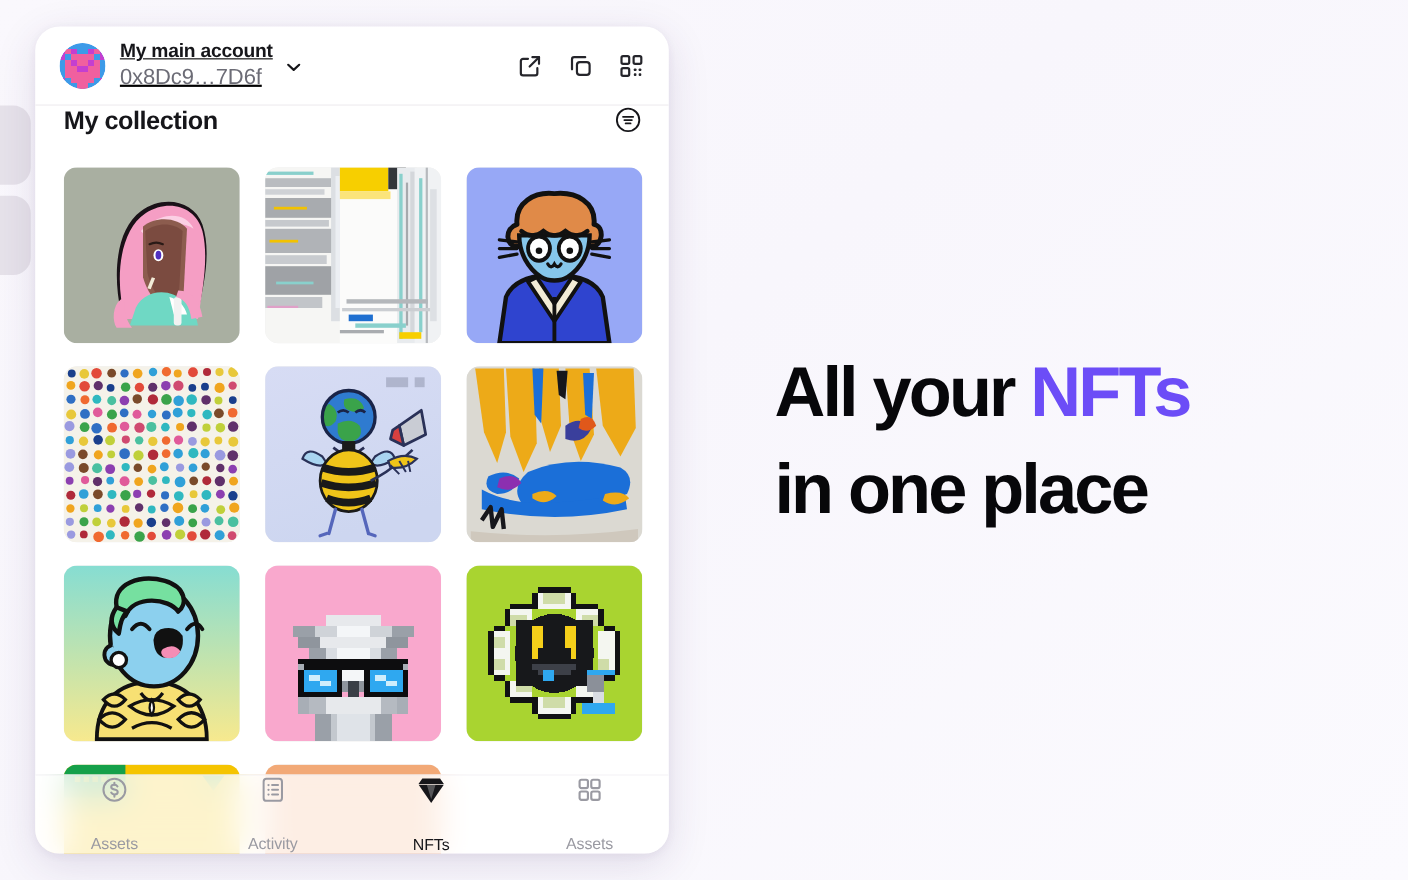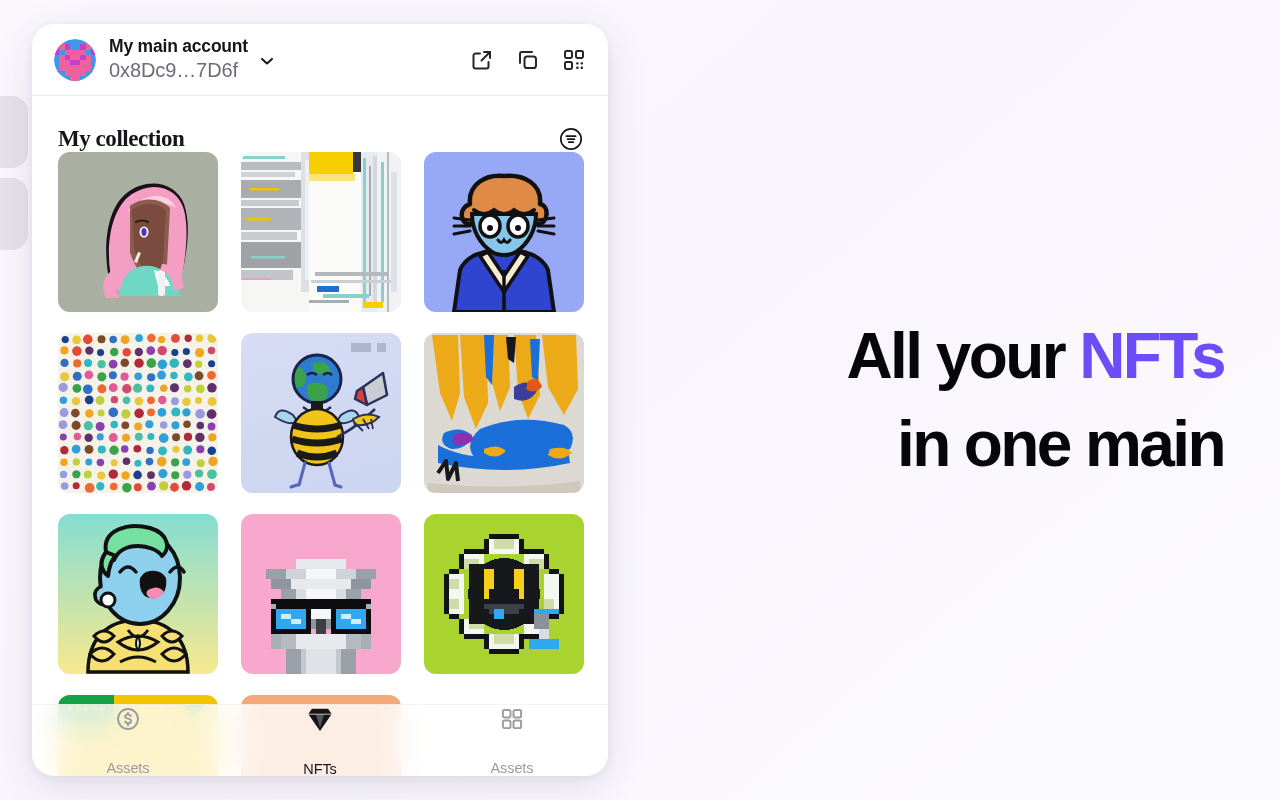--- a/index.html
+++ b/index.html
@@ -62,20 +62,21 @@
     flex: 0 0 42px;
   }
   .avatar svg { display: block; }
 
   .acct-text {
     margin-left: 13px;
     display: flex;
     flex-direction: column;
     justify-content: flex-end;
     line-height: 1.18;
+    text-decoration: underline;
   }
   .acct-name {
     font-size: 17.5px;
     font-weight: 700;
     color: #16161a;
     letter-spacing: -0.2px;
   }
   .acct-addr {
     font-size: 20px;
     color: #6c6c76;
@@ -96,23 +97,22 @@
     display: flex;
     align-items: center;
     gap: 22px;
   }
   .hdr-actions .ic { cursor: pointer; display: flex; }
 
   
   .coll-row {
     flex: 0 0 56px;
     display: flex;
-    align-items: flex-end;
+    align-items: flex-start;
     padding: 0 24px 0 26px;
-    font-family: Liberation Serif, serif;
   }
   .coll-title {
     font-size: 23px;
     font-weight: 700;
     color: #16161a;
     letter-spacing: -0.45px;
   }
   .filter-btn {
     margin-left: auto;
     cursor: pointer;
@@ -177,21 +177,20 @@
     position: absolute;
     left: 704px;
     top: 312px;
     width: 520px;
     font-size: 64px;
     font-weight: 700;
     line-height: 1.38;
     letter-spacing: -2.6px;
     color: #07070a;
     z-index: 1;
-    text-align: right;
   }
   .headline .accent { color: #6c4df7; }
 </style>
 </head>
 <body>
 
 <div class="bg-card one"></div>
 <div class="bg-card two"></div>
 
 <div class="panel">
@@ -778,20 +777,32 @@
       <span>
         <svg width="26" height="26" viewBox="0 0 24 24" fill="none" stroke="currentColor" stroke-width="1.7" stroke-linecap="round">
           <circle cx="12" cy="12" r="9.2"></circle>
           <path d="M14.6 9.2a2.9 2.9 0 0 0-2.6-1.5c-1.5 0-2.7.8-2.7 2s1.1 1.7 2.7 2 2.8.8 2.8 2.1-1.2 2.1-2.8 2.1a3 3 0 0 1-2.7-1.6"></path>
           <path d="M12 6.1v1.6M12 16.3v1.6"></path>
         </svg>
       </span>
       <span class="tab-label">Assets</span>
     </div>
 
+    <div class="tab">
+      <span>
+        <svg width="26" height="26" viewBox="0 0 24 24" fill="none" stroke="currentColor" stroke-width="1.7" stroke-linecap="round" stroke-linejoin="round">
+          <rect x="4.3" y="2.8" width="15.4" height="18.4" rx="2.4"></rect>
+          <circle cx="8.4" cy="8" r="0.95" fill="currentColor" stroke="none"></circle>
+          <circle cx="8.4" cy="12" r="0.95" fill="currentColor" stroke="none"></circle>
+          <circle cx="8.4" cy="16" r="0.95" fill="currentColor" stroke="none"></circle>
+          <path d="M11.4 8h5M11.4 12h5M11.4 16h5"></path>
+        </svg>
+      </span>
+      <span class="tab-label">Activity</span>
+    </div>
 
     <div class="tab active">
       <span>
         <svg width="28" height="28" viewBox="0 0 24 24" fill="currentColor">
           <path d="M2.2 8.1h19.6L12 22.2 2.2 8.1Z"></path>
           <path d="M5.1 3.2h13.8l3 4.2H2.1l3-4.2Z"></path>
           <path d="M8.6 8.1h6.8L12 19.4 8.6 8.1Z" fill="#ffffff" opacity=".28"></path>
         </svg>
       </span>
       <span class="tab-label">NFTs</span>
@@ -806,14 +817,14 @@
           <rect x="13.4" y="13.4" width="7" height="7" rx="1.5"></rect>
         </svg>
       </span>
       <span class="tab-label">Assets</span>
     </div>
   </div>
 </div>
 
 <div class="headline">
   <div><span>All your </span><span class="accent">NFTs</span></div>
-  <div>in one main</div>
+  <div>in one place</div>
 </div>
 
 </body></html>

